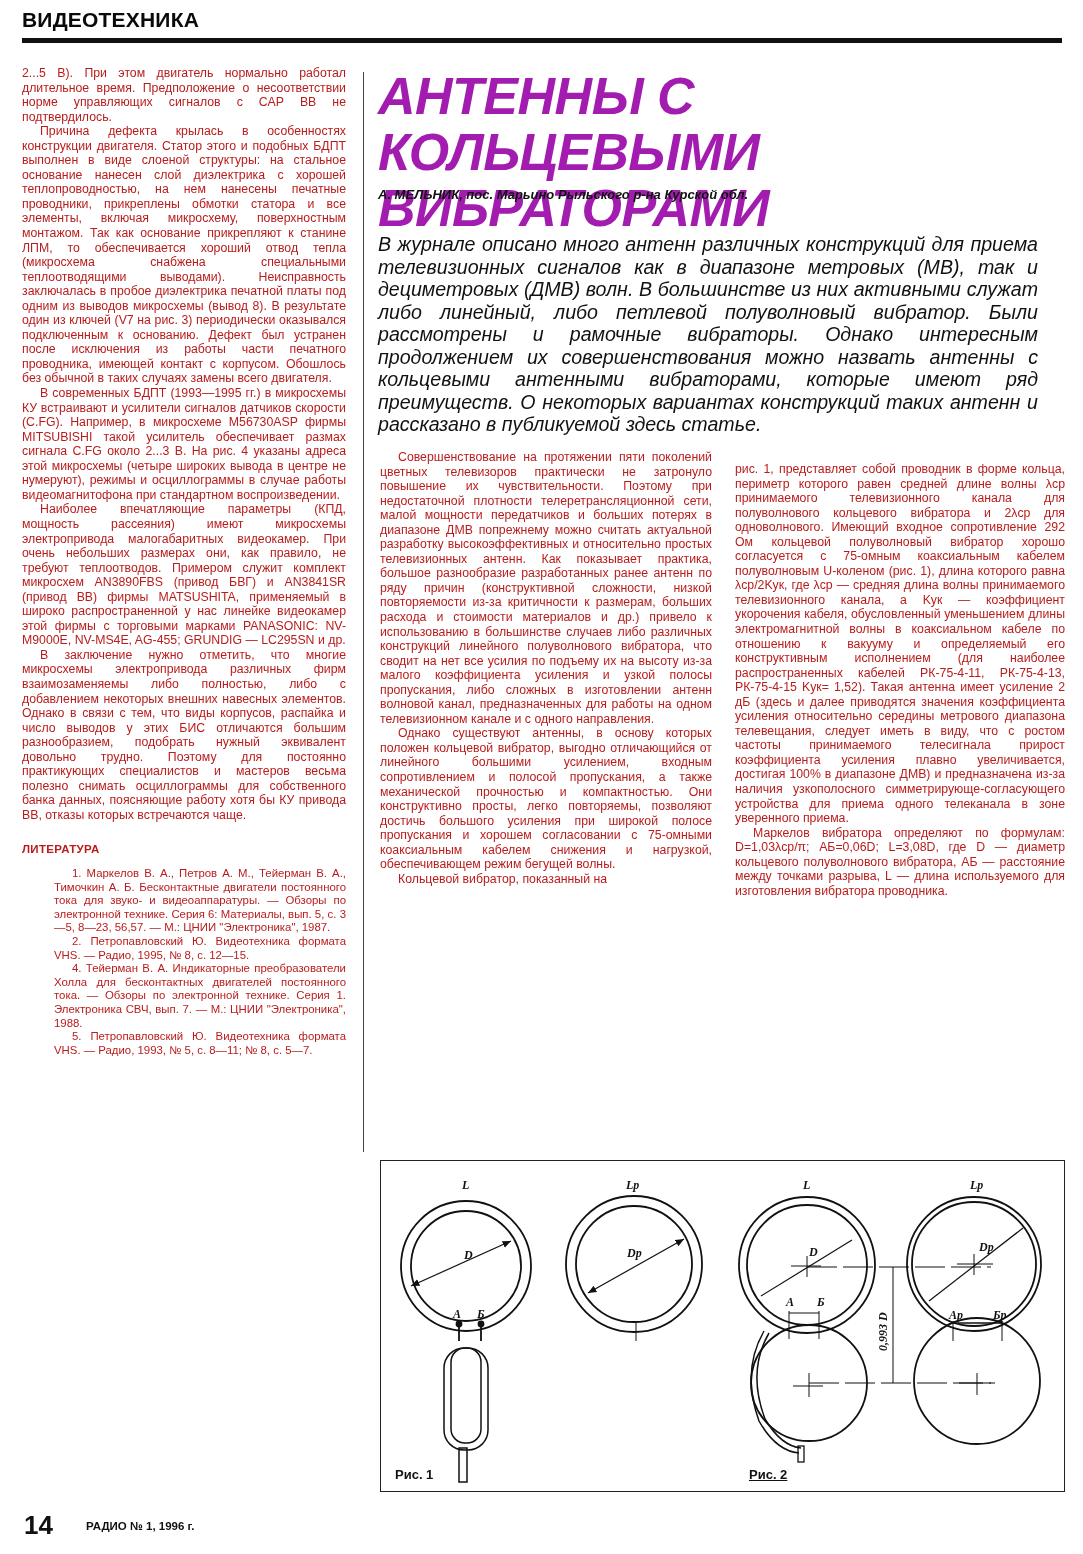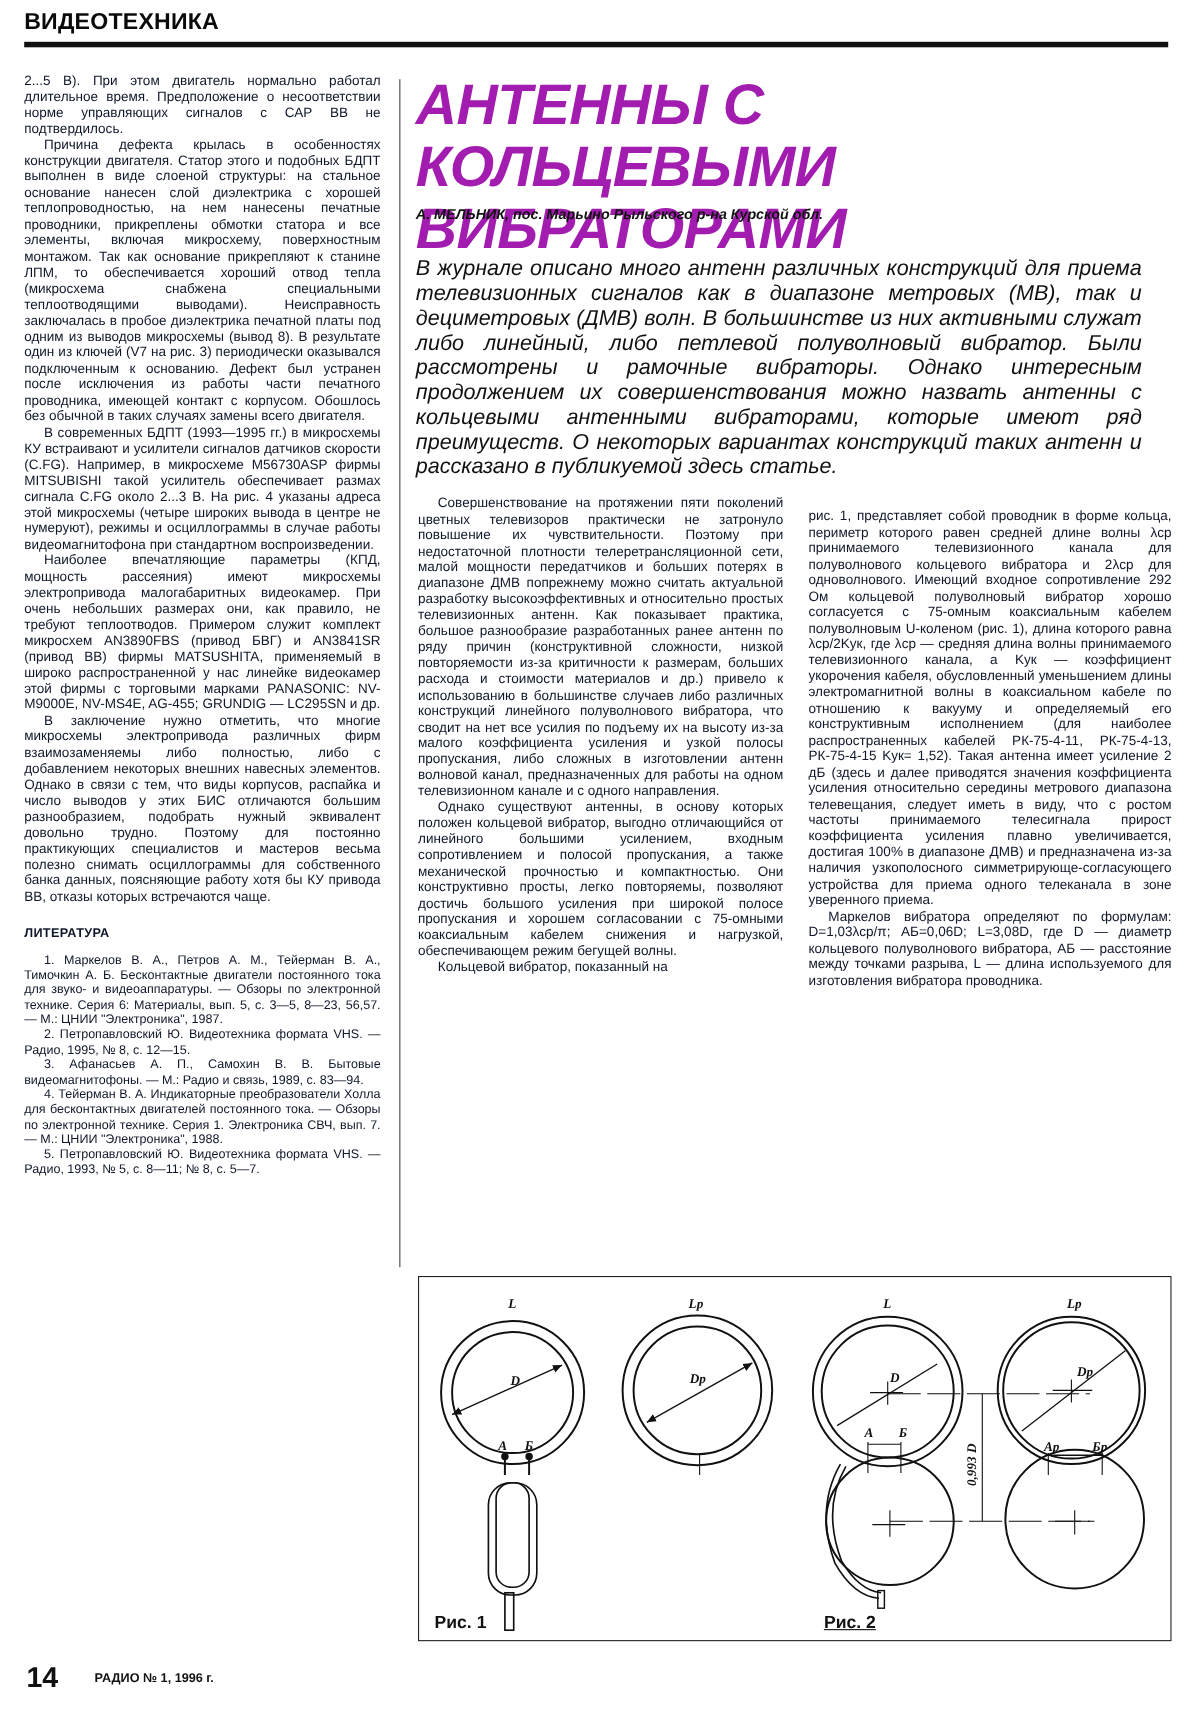--- a/index.html
+++ b/index.html
@@ -5,59 +5,58 @@
   * { box-sizing: border-box; margin: 0; padding: 0; }
   html, body { width: 1083px; height: 1554px; background: #ffffff; overflow: hidden; }
   body { position: relative; color: #111; font-family: "Liberation Sans", sans-serif; }
 
   .section-head { position: absolute; left: 22px; top: 8px; font-family: "Liberation Sans", sans-serif; font-weight: 900; font-size: 21px; letter-spacing: 0.2px; color: #0a0a0a; }
   .head-rule { position: absolute; left: 22px; top: 38px; width: 1040px; height: 5px; background: #111; }
 
   .col-left { position: absolute; left: 22px; top: 66px; width: 324px; }
   .vrule { position: absolute; left: 363px; top: 72px; width: 1px; height: 1080px; background: #444; }
 
-  .body-text { font-size: 12.3px; line-height: 14.55px; text-align: justify; hyphens: manual; color: #0f172a; }
+  .body-text { font-size: 12.3px; line-height: 14.55px; text-align: justify; hyphens: manual; color: #b91c1c; }
   .body-text p { text-indent: 18px; }
   .body-text p.noindent { text-indent: 0; }
 
   .lit-title { font-size: 11.5px; font-weight: bold; margin: 20px 0 10px 0; letter-spacing: 0.3px; }
-  .refs { font-size: 11.4px; line-height: 13.6px; text-align: justify; }
+  .refs { font-size: 11.4px; line-height: 13.6px; text-align: justify; margin-left: 32px; }
   .refs p { text-indent: 18px; }
 
   .title { position: absolute; left: 378px; top: 68px; width: 690px; font-family: "Liberation Sans", sans-serif; font-weight: 900; font-style: italic; font-size: 52px; line-height: 56px; color: #a21caf; letter-spacing: -0.5px; }
   .author { position: absolute; left: 378px; top: 187px; width: 690px; font-weight: bold; font-style: italic; font-size: 13px; color: #111; }
   .lead { position: absolute; left: 378px; top: 233px; width: 660px; font-style: italic; font-size: 19.6px; line-height: 22.5px; text-align: justify; color: #111; }
 
   .col-mid { position: absolute; left: 380px; top: 450px; width: 332px; }
   .col-right { position: absolute; left: 735px; top: 462px; width: 330px; }
 
   .figure-box { position: absolute; left: 380px; top: 1160px; width: 685px; height: 332px; border: 1px solid #222; background: #fff; }
   .figure-box svg { position: absolute; left: 0; top: 0; }
-  .fig-caption { position: absolute; font-weight: bold; font-size: 16px; }
+  .fig-caption { position: absolute; font-weight: bold; font-size: 13px; }
 
   .footer-num { position: absolute; left: 24px; top: 1510px; font-weight: 900; font-size: 26px; }
   .footer-issue { position: absolute; left: 70px; top: 1520px; font-weight: bold; font-size: 11.5px; margin-left: 16px; }
 </style>
 </head>
 <body>
 
 <div class="section-head">ВИДЕОТЕХНИКА</div>
 <div class="head-rule"></div>
 
 <div class="col-left body-text">
   <p class="noindent">2...5 В). При этом двигатель нормально работал длительное время. Предположение о несоответствии норме управляющих сигналов с САР ВВ не подтвердилось.</p>
   <p>Причина дефекта крылась в особенностях конструкции двигателя. Статор этого и подобных БДПТ выполнен в виде слоеной структуры: на стальное основание нанесен слой диэлектрика с хорошей теплопроводностью, на нем нанесены печатные проводники, прикреплены обмотки статора и все элементы, включая микросхему, поверхностным монтажом. Так как основание прикрепляют к станине ЛПМ, то обеспечивается хороший отвод тепла (микросхема снабжена специальными теплоотводящими выводами). Неисправность заключалась в пробое диэлектрика печатной платы под одним из выводов микросхемы (вывод 8). В результате один из ключей (V7 на рис. 3) периодически оказывался подключенным к основанию. Дефект был устранен после исключения из работы части печатного проводника, имеющей контакт с корпусом. Обошлось без обычной в таких случаях замены всего двигателя.</p>
   <p>В современных БДПТ (1993—1995 гг.) в микросхемы КУ встраивают и усилители сигналов датчиков скорости (C.FG). Например, в микросхеме M56730ASP фирмы MITSUBISHI такой усилитель обеспечивает размах сигнала C.FG около 2...3 В. На рис. 4 указаны адреса этой микросхемы (четыре широких вывода в центре не нумеруют), режимы и осциллограммы в случае работы видеомагнитофона при стандартном воспроизведении.</p>
   <p>Наиболее впечатляющие параметры (КПД, мощность рассеяния) имеют микросхемы электропривода малогабаритных видеокамер. При очень небольших размерах они, как правило, не требуют теплоотводов. Примером служит комплект микросхем AN3890FBS (привод БВГ) и AN3841SR (привод ВВ) фирмы MATSUSHITA, применяемый в широко распространенной у нас линейке видеокамер этой фирмы с торговыми марками PANASONIC: NV-M9000E, NV-MS4E, AG-455; GRUNDIG — LC295SN и др.</p>
   <p>В заключение нужно отметить, что многие микросхемы электропривода различных фирм взаимозаменяемы либо полностью, либо с добавлением некоторых внешних навесных элементов. Однако в связи с тем, что виды корпусов, распайка и число выводов у этих БИС отличаются большим разнообразием, подобрать нужный эквивалент довольно трудно. Поэтому для постоянно практикующих специалистов и мастеров весьма полезно снимать осциллограммы для собственного банка данных, поясняющие работу хотя бы КУ привода ВВ, отказы которых встречаются чаще.</p>
   <div class="lit-title">ЛИТЕРАТУРА</div>
   <div class="refs">
     <p>1. Маркелов В. А., Петров А. М., Тейерман В. А., Тимочкин А. Б. Бесконтактные двигатели постоянного тока для звуко- и видеоаппаратуры. — Обзоры по электронной технике. Серия 6: Материалы, вып. 5, с. 3—5, 8—23, 56,57. — М.: ЦНИИ "Электроника", 1987.</p>
     <p>2. Петропавловский Ю. Видеотехника формата VHS. — Радио, 1995, № 8, с. 12—15.</p>
-    <p>3. Афанасьев А. П., Самохин В. В. Бытовые видеомагнитофоны. — М.: Радио и связь, 1989, с. 83—94.</p>
     <p>4. Тейерман В. А. Индикаторные преобразователи Холла для бесконтактных двигателей постоянного тока. — Обзоры по электронной технике. Серия 1. Электроника СВЧ, вып. 7. — М.: ЦНИИ "Электроника", 1988.</p>
     <p>5. Петропавловский Ю. Видеотехника формата VHS. — Радио, 1993, № 5, с. 8—11; № 8, с. 5—7.</p>
   </div>
 </div>
 
 <div class="vrule"></div>
 
 <h1 class="title">АНТЕННЫ С КОЛЬЦЕВЫМИ ВИБРАТОРАМИ</h1>
 <div class="author">А. МЕЛЬНИК, пос. Марьино Рыльского р-на Курской обл.</div>
 <div class="lead">В журнале описано много антенн различных конструкций для приема телевизионных сигналов как в диапазоне метровых (МВ), так и дециметровых (ДМВ) волн. В большинстве из них активными служат либо линейный, либо петлевой полуволновый вибратор. Были рассмотрены и рамочные вибраторы. Однако интересным продолжением их совершенствования можно назвать антенны с кольцевыми антенными вибраторами, которые имеют ряд преимуществ. О некоторых вариантах конструкций таких антенн и рассказано в публикуемой здесь статье.</div>

